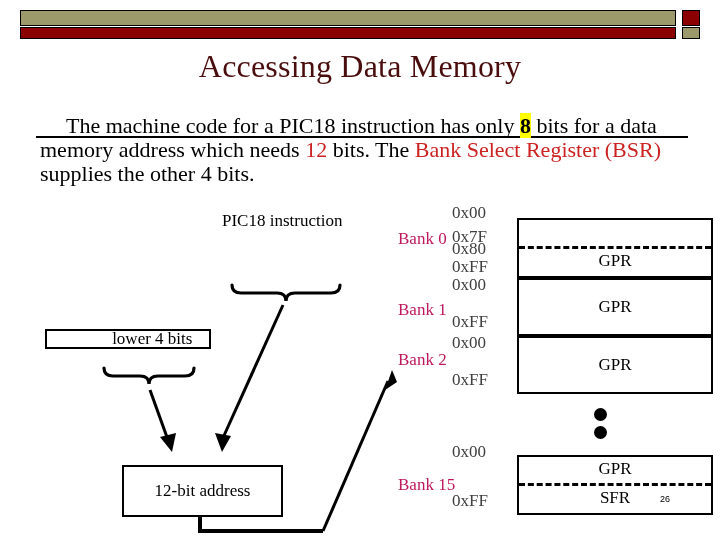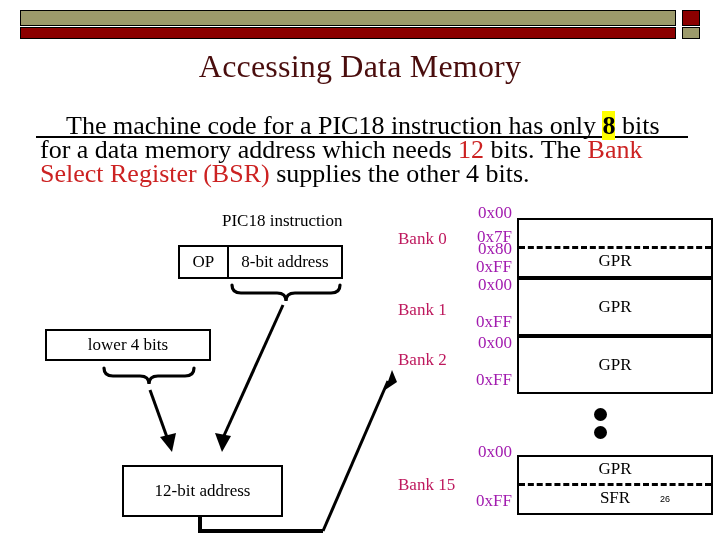--- a/index.html
+++ b/index.html
@@ -72,21 +72,21 @@
     color: #4a0d0d;
     letter-spacing: 0.2px;
   }
 
   
   #body-text {
     position: absolute;
     left: 40px;
     top: 114px;
     width: 650px;
-    font-size: 26px;
+    font-size: 22px;
     line-height: 24px;
     text-align: left;
     text-indent: 26px;
     color: #000000;
   }
   #body-underline {
     position: absolute;
     left: 36px;
     top: 136px;
     width: 652px;
@@ -163,23 +163,23 @@
   }
   .dashed-line {
     position: absolute;
     left: 0;
     width: 100%;
     border-top: 3px dashed #000000;
   }
   .addr {
     position: absolute;
     width: 60px;
-    text-align: right;
-    font-size: 17px;
-    color: #a21caf;
+    text-align: left;
+    font-size: 17px;
+    color: #404040;
   }
   .bank-name {
     position: absolute;
     width: 80px;
     text-align: left;
     font-size: 17px;
     color: #be185d;
   }
   .ellipsis-dot {
     position: absolute;
@@ -226,26 +226,22 @@
     <line x1="150" y1="390" x2="168" y2="440" stroke="#000" stroke-width="3"></line>
     <polygon points="172,452 160,437 176,433" fill="#000"></polygon>
 
     <path d="M 200 499 L 200 531 L 323 531" fill="none" stroke="#000" stroke-width="4"></path>
 
     <line x1="323" y1="531" x2="388" y2="381" stroke="#000" stroke-width="3"></line>
     <polygon points="392,370 385,390 397,382" fill="#000"></polygon>
   </svg>
 
   <div class="dlabel" style="left:192px; top:211px;margin-left:30px;">PIC18 instruction</div>
-  <div class="dbox" style="left:178px; top:245px; width:165px; height:34px; padding:0;">
-    <div class="dcell cell-divider" style="width:50px;">OP</div>
-    <div class="dcell" style="width:115px;">8-bit address</div>
-  </div>
-
-  <div class="dbox" style="left:45px; top:329px; width:166px; height:19px; padding:14px;flex-direction:column;">
+
+  <div class="dbox" style="left:45px; top:329px; width:166px; height:19px; padding:8px;">
     <div class="dcell cell-divider" style="width:55px;"></div>
     <div class="dcell" style="width:111px;">lower 4 bits</div>
   </div>
 
   <div class="dbox" style="left:122px; top:465px; width:161px; height:52px;">12-bit address</div>
 
   <div class="bank-name" style="left:398px; top:229px;">Bank 0</div>
   <div class="addr" style="left:452px; top:203px;">0x00</div>
   <div class="addr" style="left:452px; top:227px;">0x7F</div>
   <div class="addr" style="left:452px; top:239px;">0x80</div>

